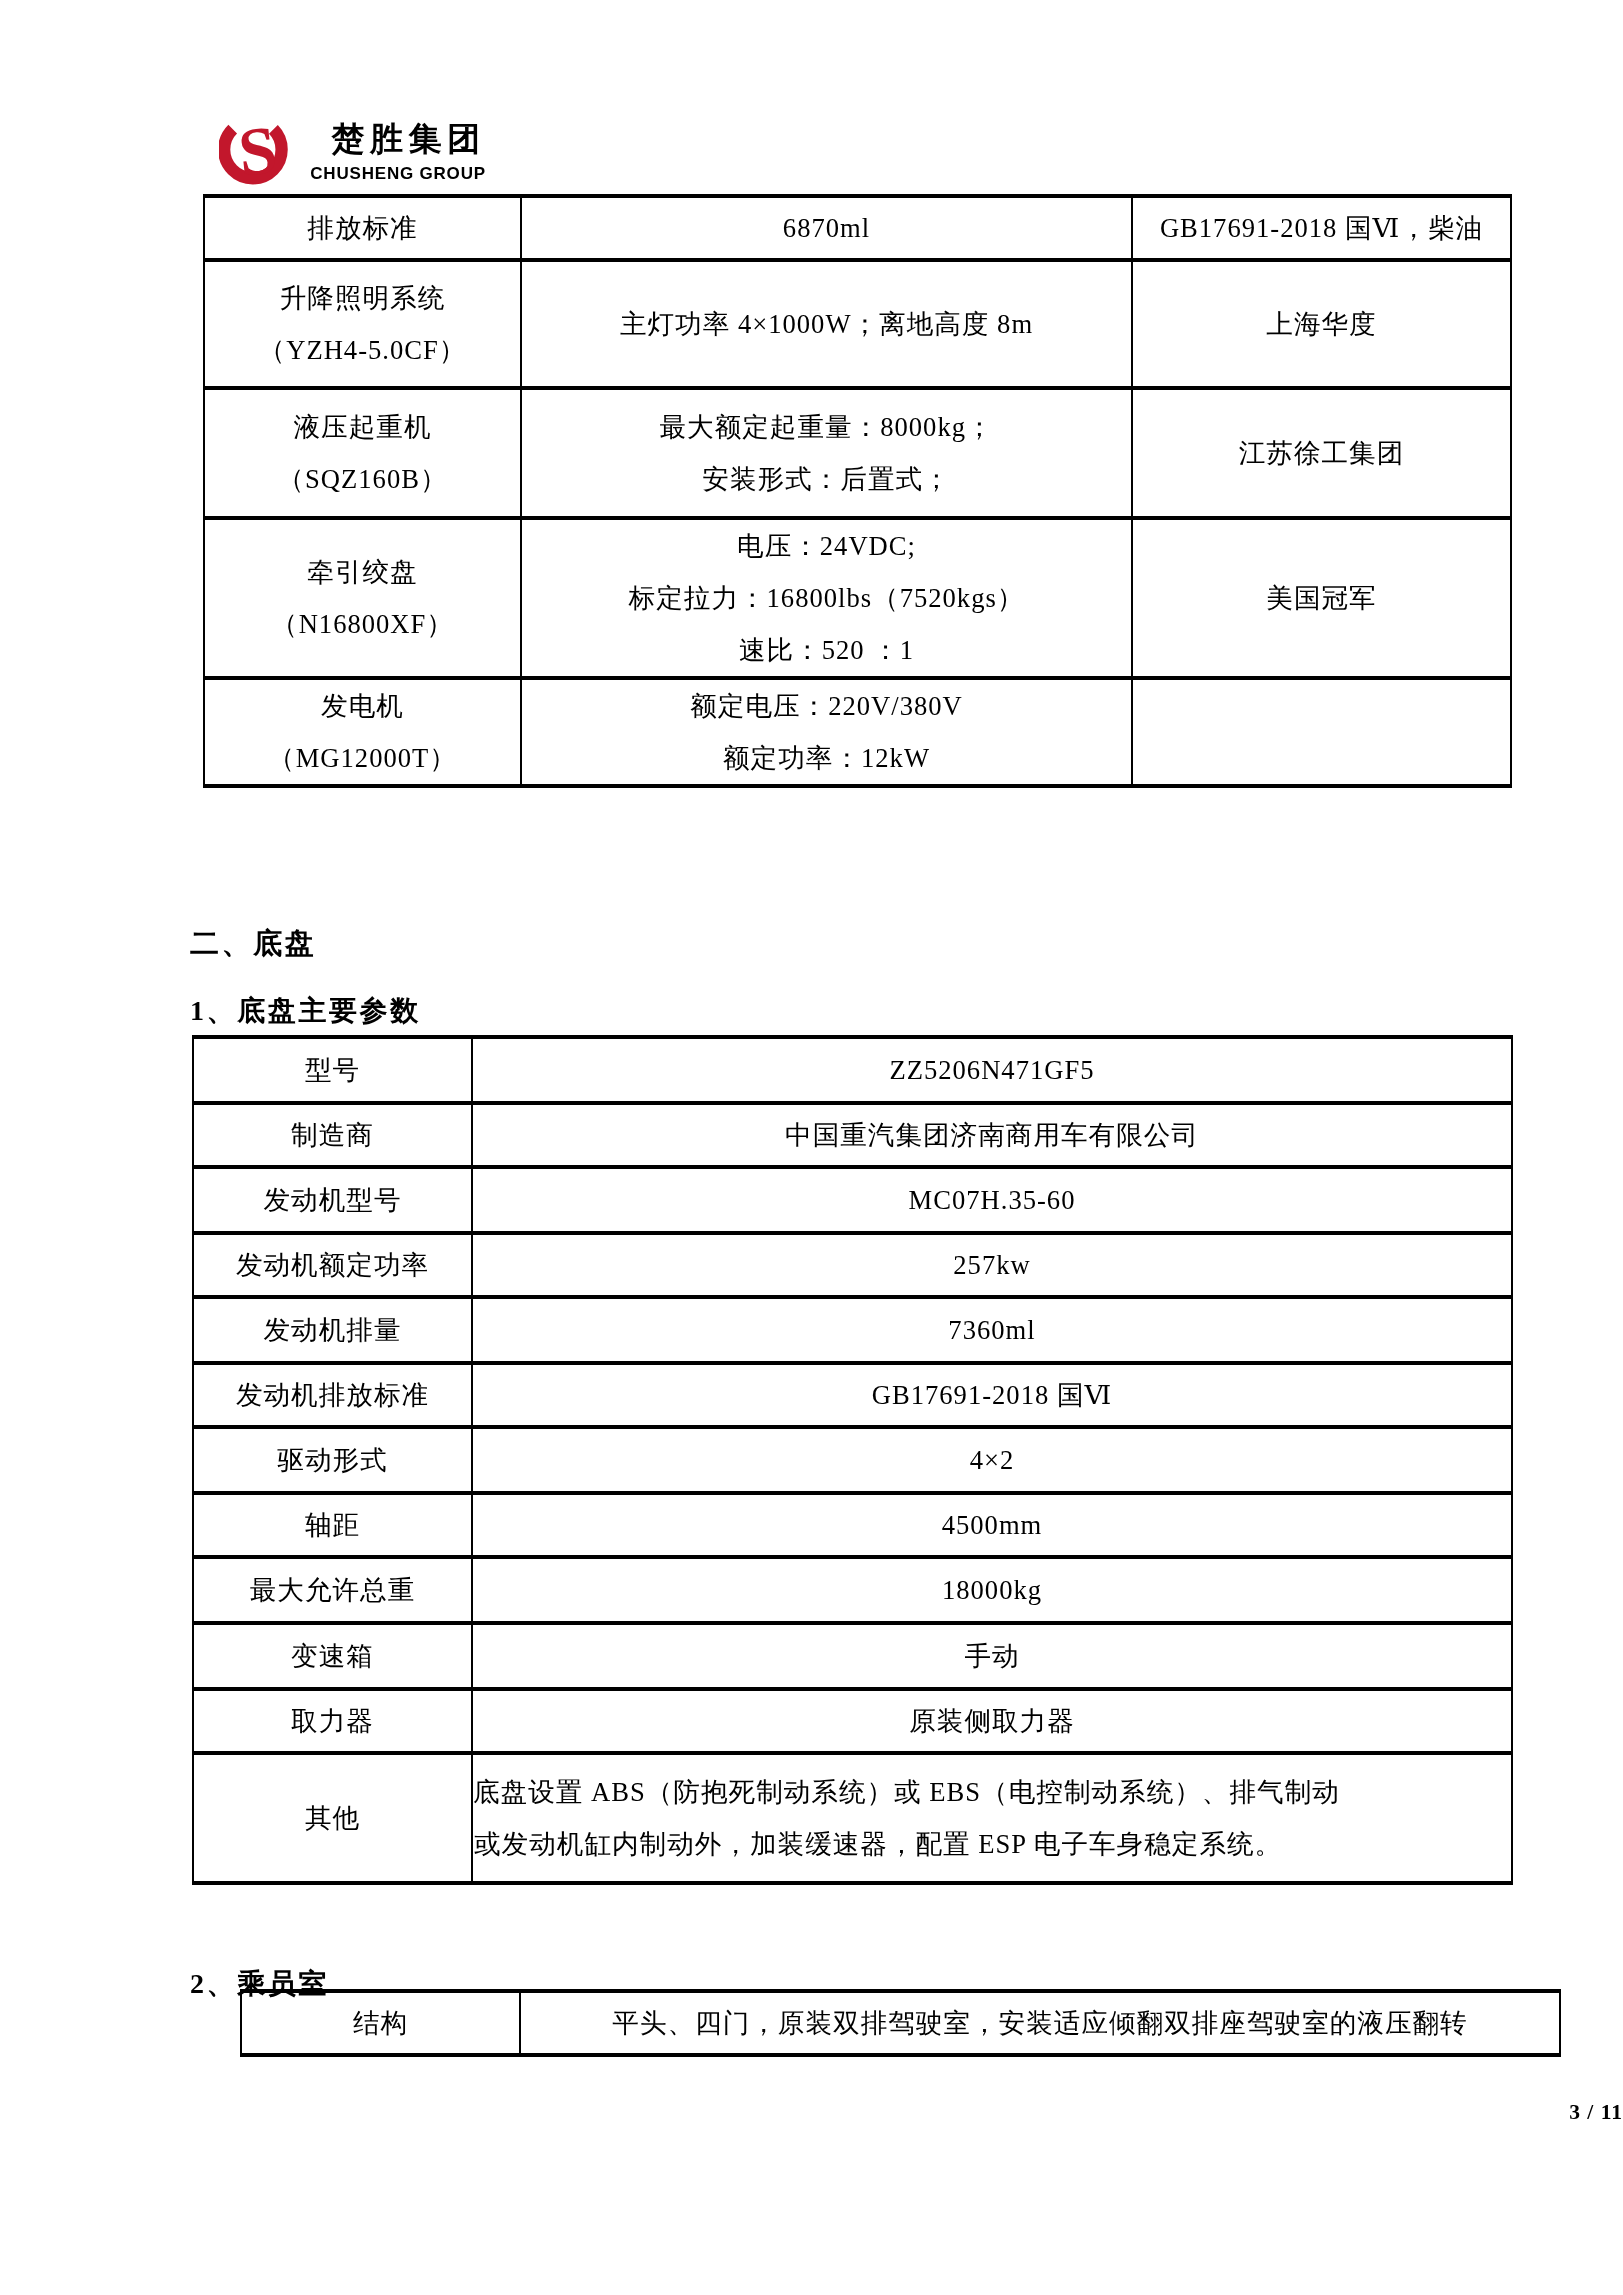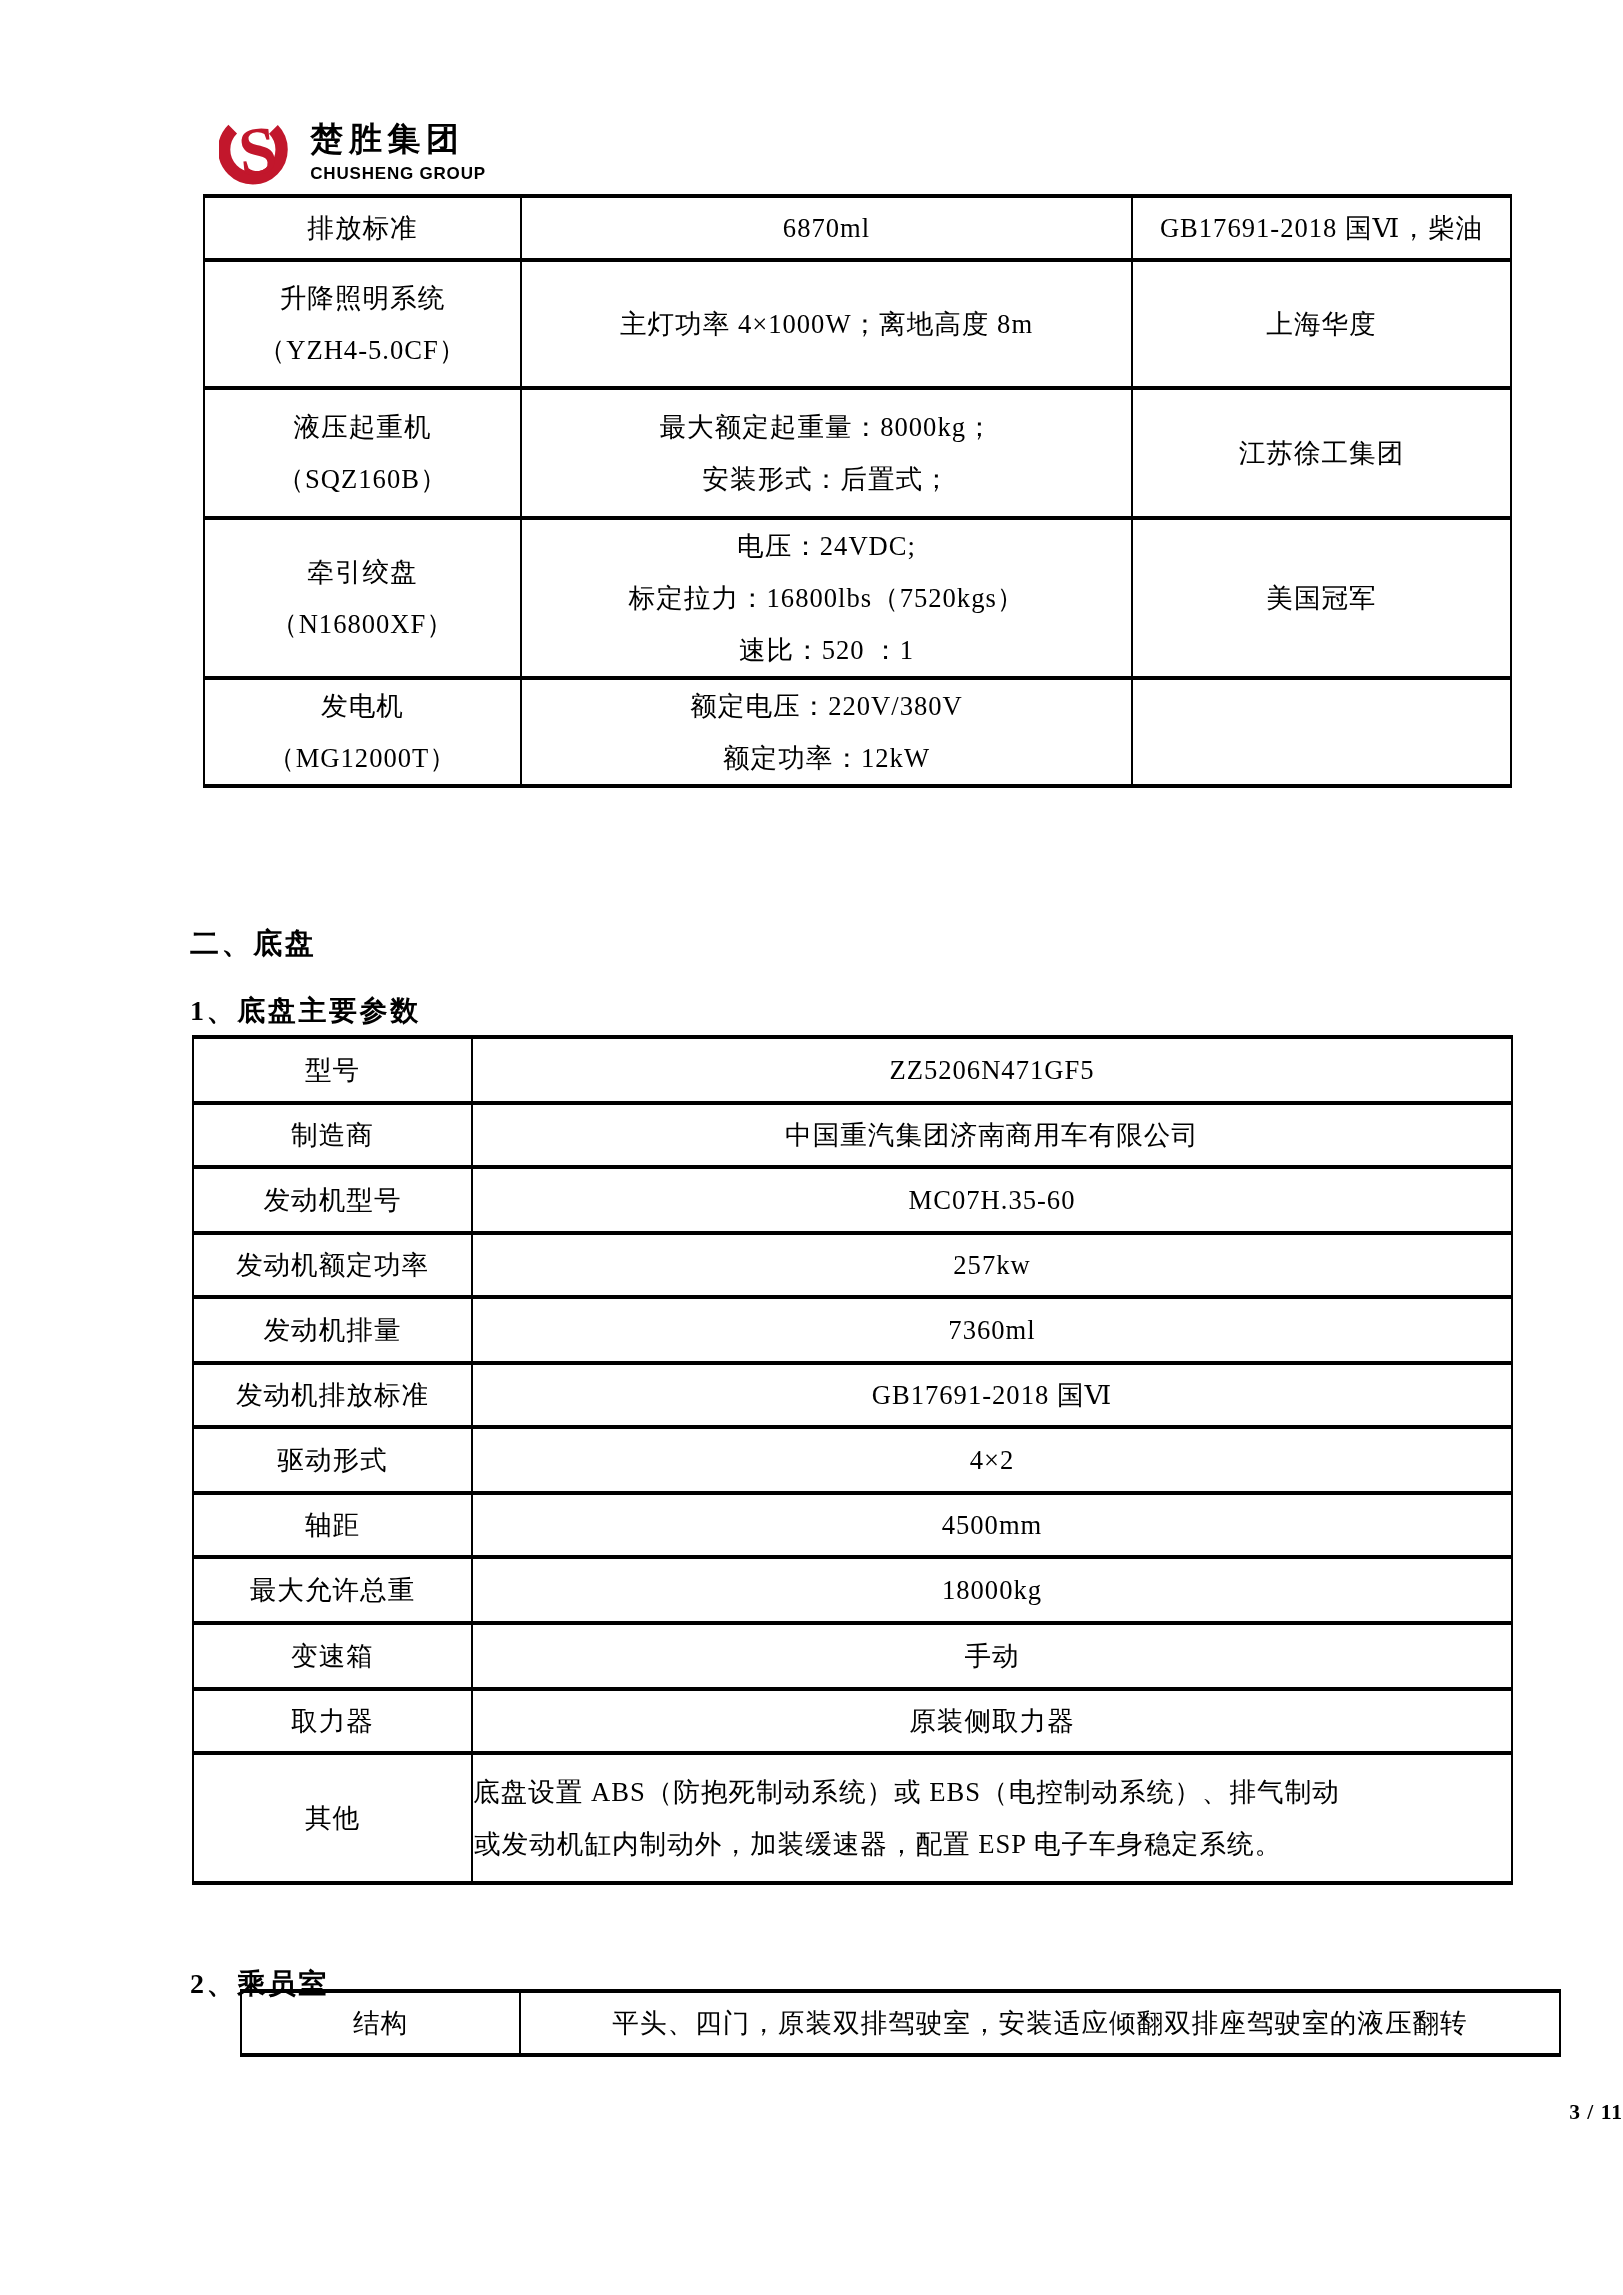--- a/index.html
+++ b/index.html
@@ -4,21 +4,21 @@
 <style>
   html,body{margin:0;padding:0;}
   body{
     width:1623px;height:2295px;position:relative;background:#ffffff;color:#000;
     font-family:"Liberation Serif","DejaVu Serif",serif;
     overflow:hidden;
   }
   
   .logo{position:absolute;left:219px;top:111px;display:flex;align-items:flex-start;}
   .logo-icon{width:78px;height:77px;flex:0 0 auto;}
-  .logo-text{margin-left:13.3px;display:flex;flex-direction:column;justify-content:flex-start;padding-top:11.2px;}
+  .logo-text{margin-left:13.3px;display:flex;flex-direction:column;justify-content:flex-start;padding-top:11.2px;align-items:flex-end;}
   .logo-cn{
     font-family:"Liberation Sans","DejaVu Sans",sans-serif;
     font-weight:bold;font-size:33px;letter-spacing:5.6px;line-height:1.05;white-space:nowrap;
   }
   .logo-en{
     font-family:"Liberation Sans","DejaVu Sans",sans-serif;
     font-weight:bold;font-size:17px;letter-spacing:0.8px;margin-top:7.2px;white-space:nowrap;
   }
   
   .heading{

